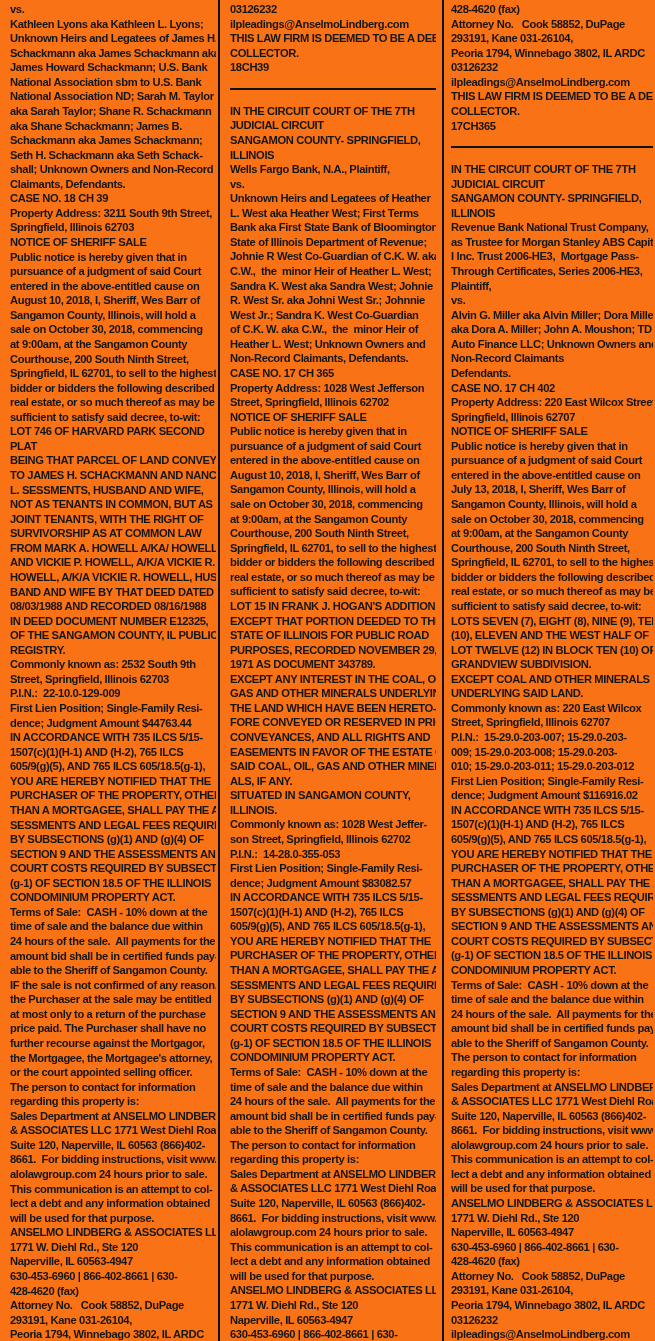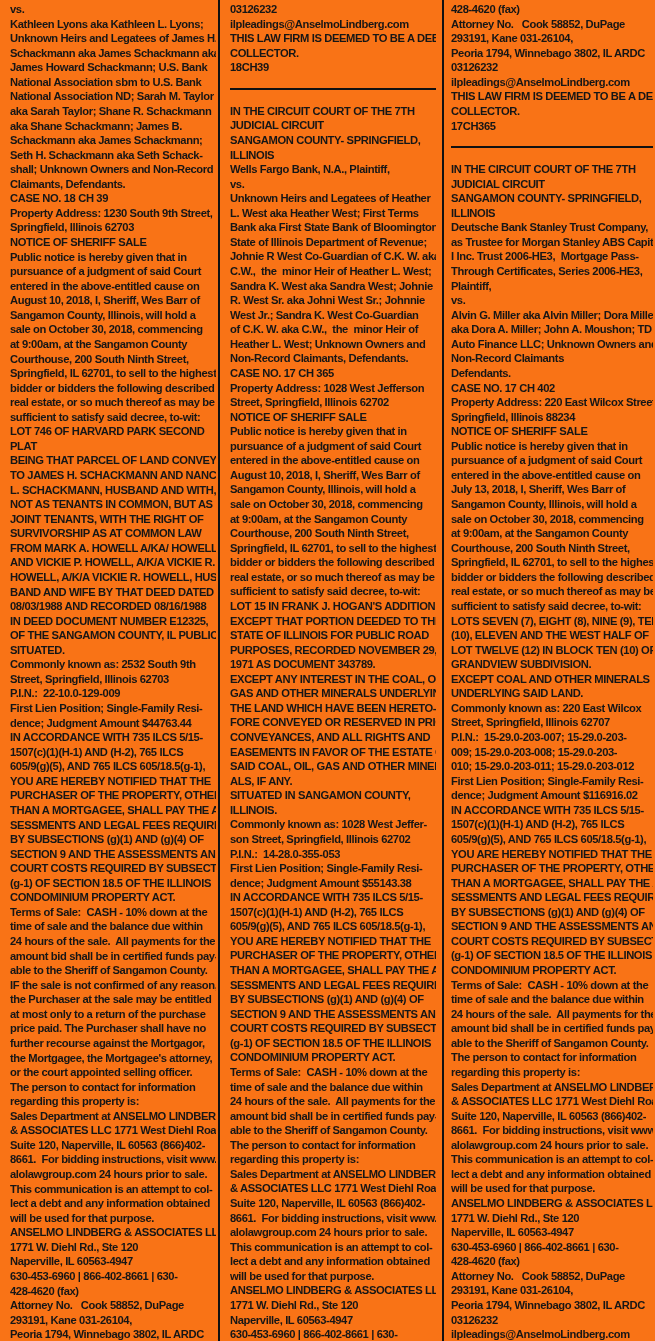--- a/index.html
+++ b/index.html
@@ -61,51 +61,51 @@
           <div class="line">James Howard Schackmann; U.S. Bank</div>
           <div class="line">National Association sbm to U.S. Bank</div>
           <div class="line">National Association ND; Sarah M. Taylor</div>
           <div class="line">aka Sarah Taylor; Shane R. Schackmann</div>
           <div class="line">aka Shane Schackmann; James B.</div>
           <div class="line">Schackmann aka James Schackmann;</div>
           <div class="line">Seth H. Schackmann aka Seth Schack-</div>
           <div class="line">shall; Unknown Owners and Non-Record</div>
           <div class="line">Claimants, Defendants.</div>
           <div class="line">CASE NO. 18 CH 39</div>
-          <div class="line">Property Address: 1230 South 9th Street,</div>
+          <div class="line">Property Address: 3211 South 9th Street,</div>
           <div class="line">Springfield, Illinois 62703</div>
           <div class="line">NOTICE OF SHERIFF SALE</div>
           <div class="line">Public notice is hereby given that in</div>
           <div class="line">pursuance of a judgment of said Court</div>
           <div class="line">entered in the above-entitled cause on</div>
           <div class="line">August 10, 2018, I, Sheriff, Wes Barr of</div>
           <div class="line">Sangamon County, Illinois, will hold a</div>
           <div class="line">sale on October 30, 2018, commencing</div>
           <div class="line">at 9:00am, at the Sangamon County</div>
           <div class="line">Courthouse, 200 South Ninth Street,</div>
           <div class="line">Springfield, IL 62701, to sell to the highest</div>
           <div class="line">bidder or bidders the following described</div>
           <div class="line">real estate, or so much thereof as may be</div>
           <div class="line">sufficient to satisfy said decree, to-wit:</div>
           <div class="line">LOT 746 OF HARVARD PARK SECOND</div>
           <div class="line">PLAT</div>
           <div class="line">BEING THAT PARCEL OF LAND CONVEYED</div>
           <div class="line">TO JAMES H. SCHACKMANN AND NANCY</div>
-          <div class="line">L. SCHACKMANN, HUSBAND AND WITH,</div>
+          <div class="line">L. SESSMENTS, HUSBAND AND WIFE,</div>
           <div class="line">NOT AS TENANTS IN COMMON, BUT AS</div>
           <div class="line">JOINT TENANTS, WITH THE RIGHT OF</div>
           <div class="line">SURVIVORSHIP AS AT COMMON LAW</div>
           <div class="line">FROM MARK A. HOWELL A/KA/ HOWELL,</div>
           <div class="line">AND VICKIE P. HOWELL, A/K/A VICKIE R.</div>
           <div class="line">HOWELL, A/K/A VICKIE R. HOWELL, HUS-</div>
           <div class="line">BAND AND WIFE BY THAT DEED DATED</div>
           <div class="line">08/03/1988 AND RECORDED 08/16/1988</div>
           <div class="line">IN DEED DOCUMENT NUMBER E12325,</div>
           <div class="line">OF THE SANGAMON COUNTY, IL PUBLIC</div>
-          <div class="line">SITUATED.</div>
+          <div class="line">REGISTRY.</div>
           <div class="line">Commonly known as: 2532 South 9th</div>
           <div class="line">Street, Springfield, Illinois 62703</div>
           <div class="line">P.I.N.:  22-10.0-129-009</div>
           <div class="line">First Lien Position; Single-Family Resi-</div>
           <div class="line">dence; Judgment Amount $44763.44</div>
           <div class="line">IN ACCORDANCE WITH 735 ILCS 5/15-</div>
           <div class="line">1507(c)(1)(H-1) AND (H-2), 765 ILCS</div>
           <div class="line">605/9(g)(5), AND 765 ILCS 605/18.5(g-1),</div>
           <div class="line">YOU ARE HEREBY NOTIFIED THAT THE</div>
           <div class="line">PURCHASER OF THE PROPERTY, OTHER</div>
@@ -204,21 +204,21 @@
           <div class="line">CONVEYANCES, AND ALL RIGHTS AND</div>
           <div class="line">EASEMENTS IN FAVOR OF THE ESTATE OF</div>
           <div class="line">SAID COAL, OIL, GAS AND OTHER MINER-</div>
           <div class="line">ALS, IF ANY.</div>
           <div class="line">SITUATED IN SANGAMON COUNTY,</div>
           <div class="line">ILLINOIS.</div>
           <div class="line">Commonly known as: 1028 West Jeffer-</div>
           <div class="line">son Street, Springfield, Illinois 62702</div>
           <div class="line">P.I.N.:  14-28.0-355-053</div>
           <div class="line">First Lien Position; Single-Family Resi-</div>
-          <div class="line">dence; Judgment Amount $55143.38</div>
+          <div class="line">dence; Judgment Amount $83082.57</div>
           <div class="line">IN ACCORDANCE WITH 735 ILCS 5/15-</div>
           <div class="line">1507(c)(1)(H-1) AND (H-2), 765 ILCS</div>
           <div class="line">605/9(g)(5), AND 765 ILCS 605/18.5(g-1),</div>
           <div class="line">YOU ARE HEREBY NOTIFIED THAT THE</div>
           <div class="line">PURCHASER OF THE PROPERTY, OTHER</div>
           <div class="line">THAN A MORTGAGEE, SHALL PAY THE AS-</div>
           <div class="line">SESSMENTS AND LEGAL FEES REQUIRED</div>
           <div class="line">BY SUBSECTIONS (g)(1) AND (g)(4) OF</div>
           <div class="line">SECTION 9 AND THE ASSESSMENTS AND</div>
           <div class="line">COURT COSTS REQUIRED BY SUBSECTION</div>
@@ -256,34 +256,34 @@
           <div class="line">THIS LAW FIRM IS DEEMED TO BE A DEBT</div>
           <div class="line">COLLECTOR.</div>
           <div class="line">17CH365</div>
         </div>
         <div class="notice-separator"></div>
         <div class="segment">
           <div class="line">IN THE CIRCUIT COURT OF THE 7TH</div>
           <div class="line">JUDICIAL CIRCUIT</div>
           <div class="line">SANGAMON COUNTY- SPRINGFIELD,</div>
           <div class="line">ILLINOIS</div>
-          <div class="line">Deutsche Bank Stanley Trust Company,</div>
+          <div class="line">Revenue Bank National Trust Company,</div>
           <div class="line">as Trustee for Morgan Stanley ABS Capital</div>
           <div class="line">I Inc. Trust 2006-HE3,  Mortgage Pass-</div>
           <div class="line">Through Certificates, Series 2006-HE3,</div>
           <div class="line">Plaintiff,</div>
           <div class="line">vs.</div>
           <div class="line">Alvin G. Miller aka Alvin Miller; Dora Miller</div>
           <div class="line">aka Dora A. Miller; John A. Moushon; TD</div>
           <div class="line">Auto Finance LLC; Unknown Owners and</div>
           <div class="line">Non-Record Claimants</div>
           <div class="line">Defendants.</div>
           <div class="line">CASE NO. 17 CH 402</div>
           <div class="line">Property Address: 220 East Wilcox Street,</div>
-          <div class="line">Springfield, Illinois 88234</div>
+          <div class="line">Springfield, Illinois 62707</div>
           <div class="line">NOTICE OF SHERIFF SALE</div>
           <div class="line">Public notice is hereby given that in</div>
           <div class="line">pursuance of a judgment of said Court</div>
           <div class="line">entered in the above-entitled cause on</div>
           <div class="line">July 13, 2018, I, Sheriff, Wes Barr of</div>
           <div class="line">Sangamon County, Illinois, will hold a</div>
           <div class="line">sale on October 30, 2018, commencing</div>
           <div class="line">at 9:00am, at the Sangamon County</div>
           <div class="line">Courthouse, 200 South Ninth Street,</div>
           <div class="line">Springfield, IL 62701, to sell to the highest</div>

